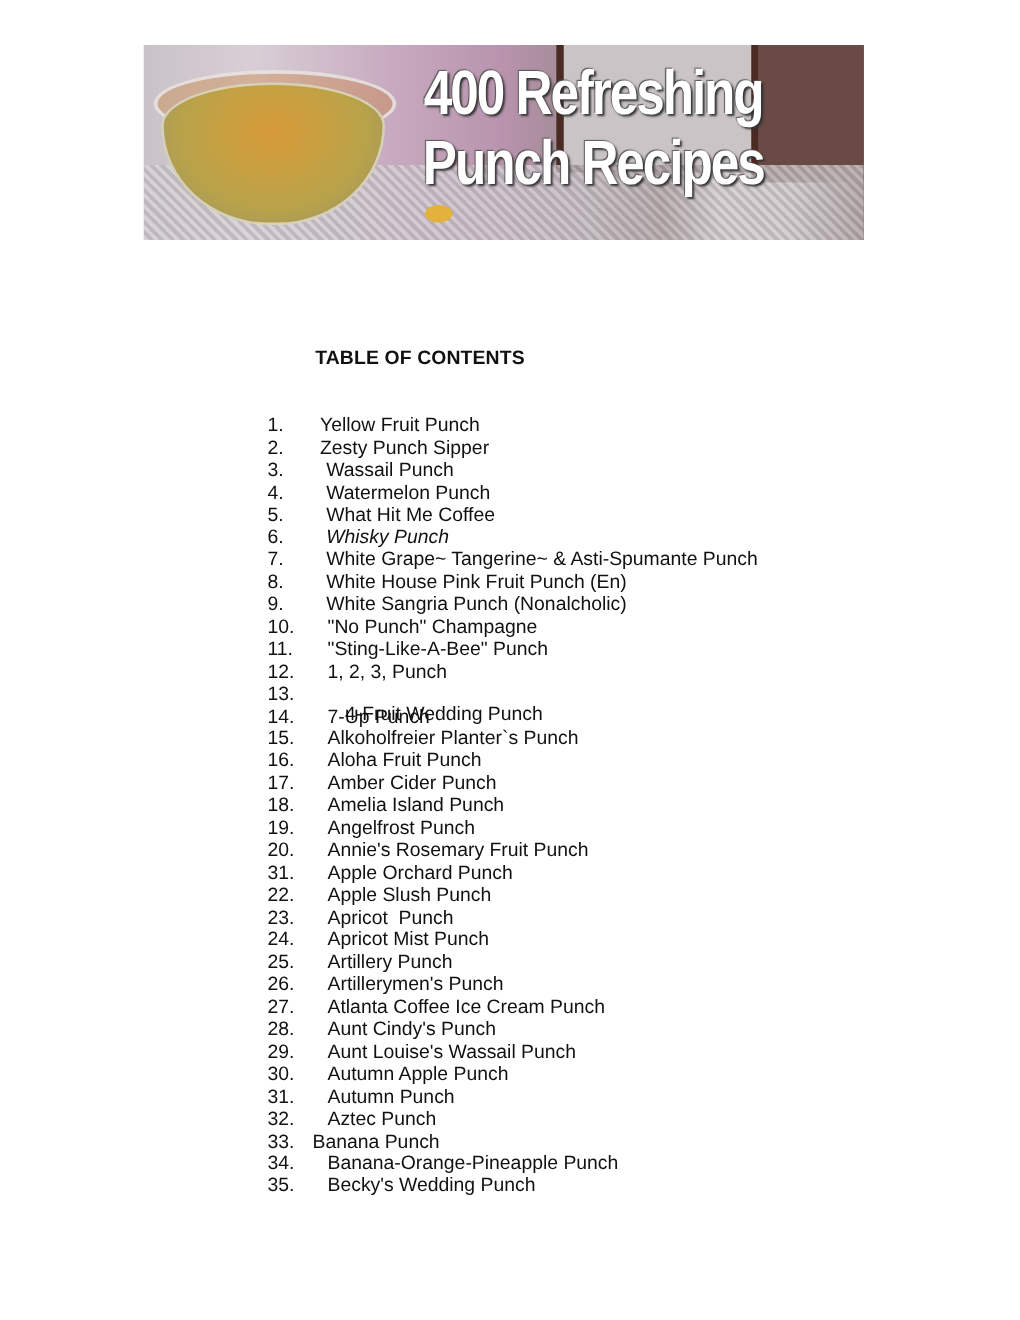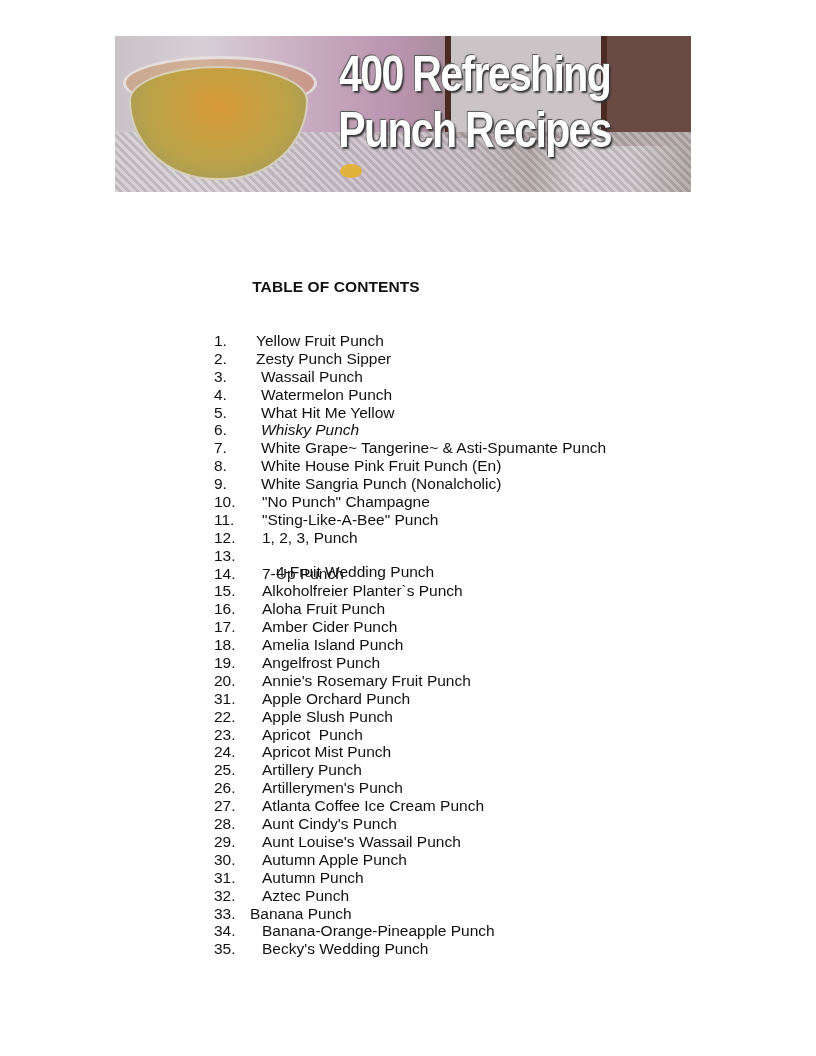--- a/index.html
+++ b/index.html
@@ -39,21 +39,21 @@
   </div>
 </div>
 
 <div class="toc-heading">TABLE OF CONTENTS</div>
 
 <ul class="toc-list" id="toc-list">
     <li class="toc-item"><span class="toc-num">1.</span><span class="toc-title" style="left: 42px;">Yellow Fruit Punch</span></li>
     <li class="toc-item"><span class="toc-num">2.</span><span class="toc-title" style="left: 42px;">Zesty Punch Sipper</span></li>
     <li class="toc-item"><span class="toc-num">3.</span><span class="toc-title" style="left: 47px;">Wassail Punch</span></li>
     <li class="toc-item"><span class="toc-num">4.</span><span class="toc-title" style="left: 47px;">Watermelon Punch</span></li>
-    <li class="toc-item"><span class="toc-num">5.</span><span class="toc-title" style="left: 47px;">What Hit Me Yellow</span></li>
+    <li class="toc-item"><span class="toc-num">5.</span><span class="toc-title" style="left: 47px;">What Hit Me Coffee</span></li>
     <li class="toc-item"><span class="toc-num">6.</span><span class="toc-title" style="left: 47px; font-style: italic;">Whisky Punch</span></li>
     <li class="toc-item"><span class="toc-num">7.</span><span class="toc-title" style="left: 47px;">White Grape~ Tangerine~ &amp; Asti-Spumante Punch</span></li>
     <li class="toc-item"><span class="toc-num">8.</span><span class="toc-title" style="left: 47px;">White House Pink Fruit Punch (En)</span></li>
     <li class="toc-item"><span class="toc-num">9.</span><span class="toc-title" style="left: 47px;">White Sangria Punch (Nonalcholic)</span></li>
     <li class="toc-item"><span class="toc-num">10.</span><span class="toc-title" style="left: 48px;">"No Punch" Champagne</span></li>
     <li class="toc-item"><span class="toc-num">11.</span><span class="toc-title" style="left: 48px;">"Sting-Like-A-Bee" Punch</span></li>
     <li class="toc-item"><span class="toc-num">12.</span><span class="toc-title" style="left: 48px;">1, 2, 3, Punch</span></li>
     <li class="toc-item"><span class="toc-num">13.</span><span class="toc-title" style="left: 62px; margin-top: 16px;">4-Fruit Wedding Punch</span></li>
     <li class="toc-item"><span class="toc-num">14.</span><span class="toc-title" style="left: 48px;">7-Up Punch</span></li>
     <li class="toc-item"><span class="toc-num">15.</span><span class="toc-title" style="left: 48px;">Alkoholfreier Planter`s Punch</span></li>

